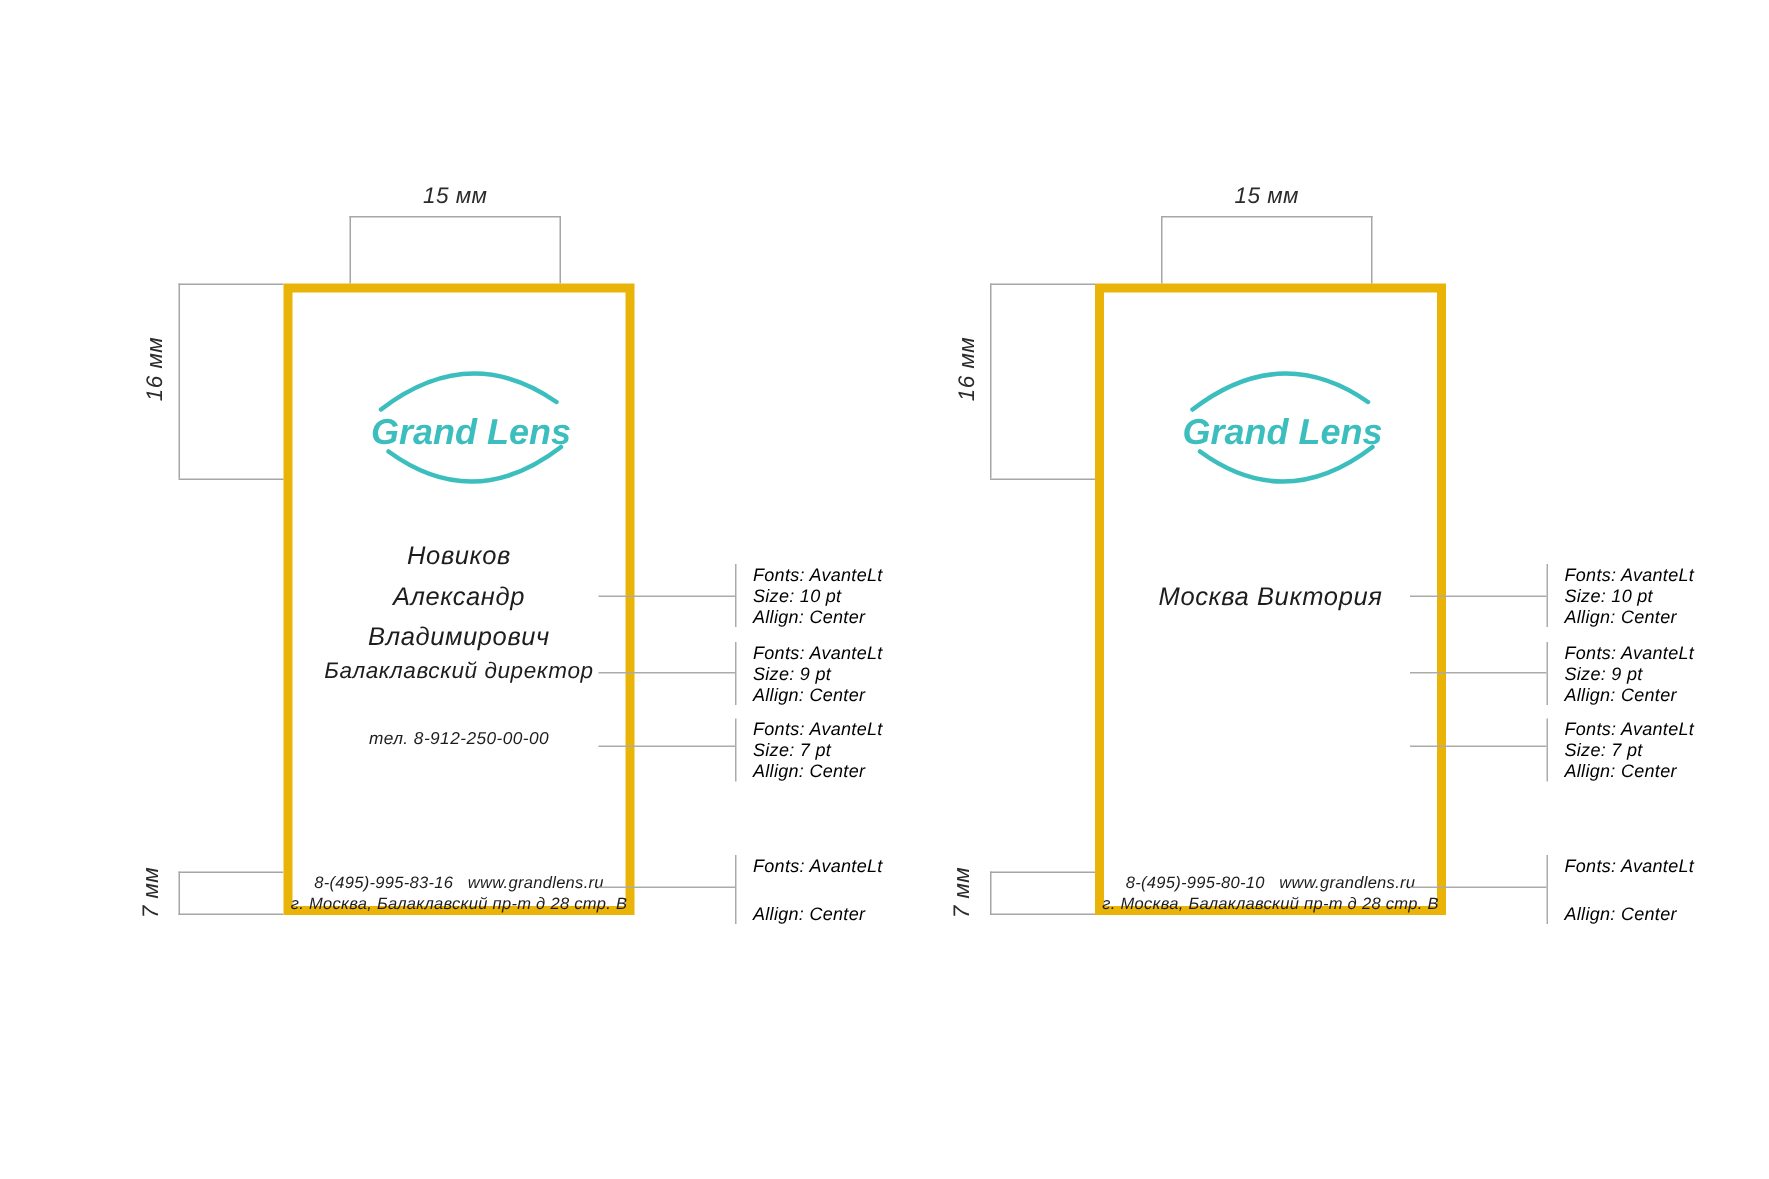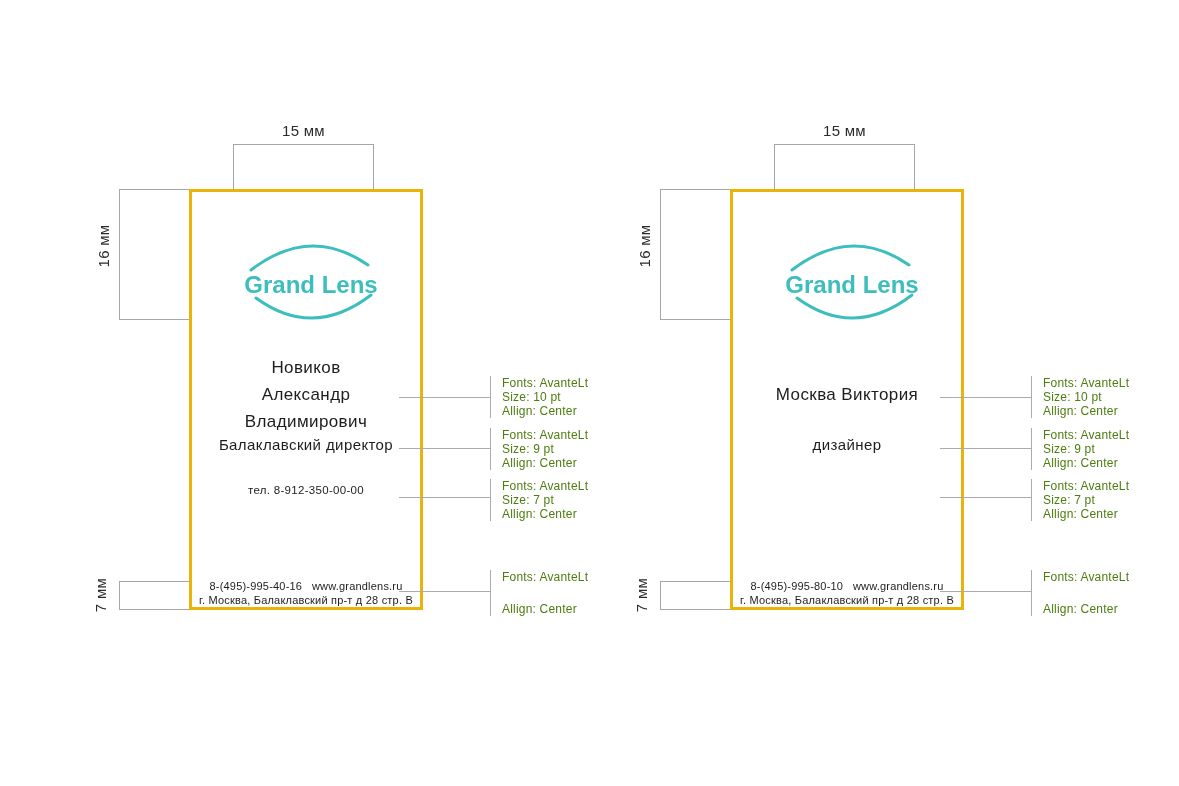--- a/index.html
+++ b/index.html
@@ -8,31 +8,32 @@
     background: #ffffff;
     font-family: "Liberation Sans", "DejaVu Sans", sans-serif;
   }
   .canvas {
     position: relative;
     width: 1179px;
     height: 786px;
     background: #ffffff;
     overflow: hidden;
     color: #1f1f1f;
+    font-style: italic;
   }
   .spec-group { position: absolute; top: 189px; }
   .spec-group.left  { left: 189px; }
   .spec-group.right { left: 730px; }
 
   
   .card {
     position: absolute;
     left: 0; top: 0;
     width: 234px; height: 421px;
-    border: 3px solid #eab308;
+    border: 6px solid #eab308;
     background: #ffffff;
     box-sizing: border-box;
   }
   .logo-svg {
     position: absolute;
     left: 47px; top: 50px;
     width: 140px; height: 82px;
     overflow: visible;
   }
   .logo-text {
@@ -91,21 +92,21 @@
 
   
   .annotation {
     position: absolute;
     left: 301px;
     width: 130px;
     border-left: 1px solid #ababab;
     padding-left: 11px;
     font-size: 12px;
     line-height: 14px;
-    color: #4d7c0f;
+    color: #000000;
     letter-spacing: 0.2px;
   }
   .ann-1 { top: 187px; }
   .ann-2 { top: 239px; }
   .ann-3 { top: 290px; }
   .ann-4 { top: 381px; height: 46px; display: flex; flex-direction: column; justify-content: space-between; }
 </style>
 </head>
 <body>
 
@@ -131,22 +132,22 @@
     <div class="card">
       <svg class="logo-svg" viewBox="0 0 140 82">
         <path d="M12,28 Q71,-17.3 129,23" fill="none" stroke="#3bbebd" stroke-width="3" stroke-linecap="round"></path>
         <path d="M17,56 Q74,97.5 132,53" fill="none" stroke="#3bbebd" stroke-width="3" stroke-linecap="round"></path>
         <text class="logo-text" x="72" y="51" text-anchor="middle" fill="#3bbebd">Grand Lens</text>
       </svg>
       <div class="card-text card-name">Новиков
 Александр
 Владимирович</div>
       <div class="card-text card-title">Балаклавский директор</div>
-      <div class="card-text card-phone">тел. 8-912-350-00-00</div>
-      <div class="card-text card-footer">8-(495)-995-40-16   www.grandlens.ru
+      <div class="card-text card-phone">тел. 8-912-250-00-00</div>
+      <div class="card-text card-footer">8-(495)-995-83-16   www.grandlens.ru
 г. Москва, Балаклавский пр-т д 28 стр. В</div>
     </div>
 
     <div class="leader leader-1"></div>
     <div class="leader leader-2"></div>
     <div class="leader leader-3"></div>
     <div class="leader leader-4"></div>
 
     <div class="annotation ann-1">
       <div>Fonts: AvanteLt</div>
@@ -186,21 +187,20 @@
     <div class="line dim-bot-v"></div>
     <div class="line dim-bot-b"></div>
 
     <div class="card">
       <svg class="logo-svg" viewBox="0 0 140 82">
         <path d="M12,28 Q71,-17.3 129,23" fill="none" stroke="#3bbebd" stroke-width="3" stroke-linecap="round"></path>
         <path d="M17,56 Q74,97.5 132,53" fill="none" stroke="#3bbebd" stroke-width="3" stroke-linecap="round"></path>
         <text class="logo-text" x="72" y="51" text-anchor="middle" fill="#3bbebd">Grand Lens</text>
       </svg>
       <div class="card-text card-name">Москва Виктория</div>
-      <div class="card-text card-title">дизайнер</div>
       <div class="card-text card-footer">8-(495)-995-80-10   www.grandlens.ru
 г. Москва, Балаклавский пр-т д 28 стр. В</div>
     </div>
 
     <div class="leader leader-1"></div>
     <div class="leader leader-2"></div>
     <div class="leader leader-3"></div>
     <div class="leader leader-4"></div>
 
     <div class="annotation ann-1">

